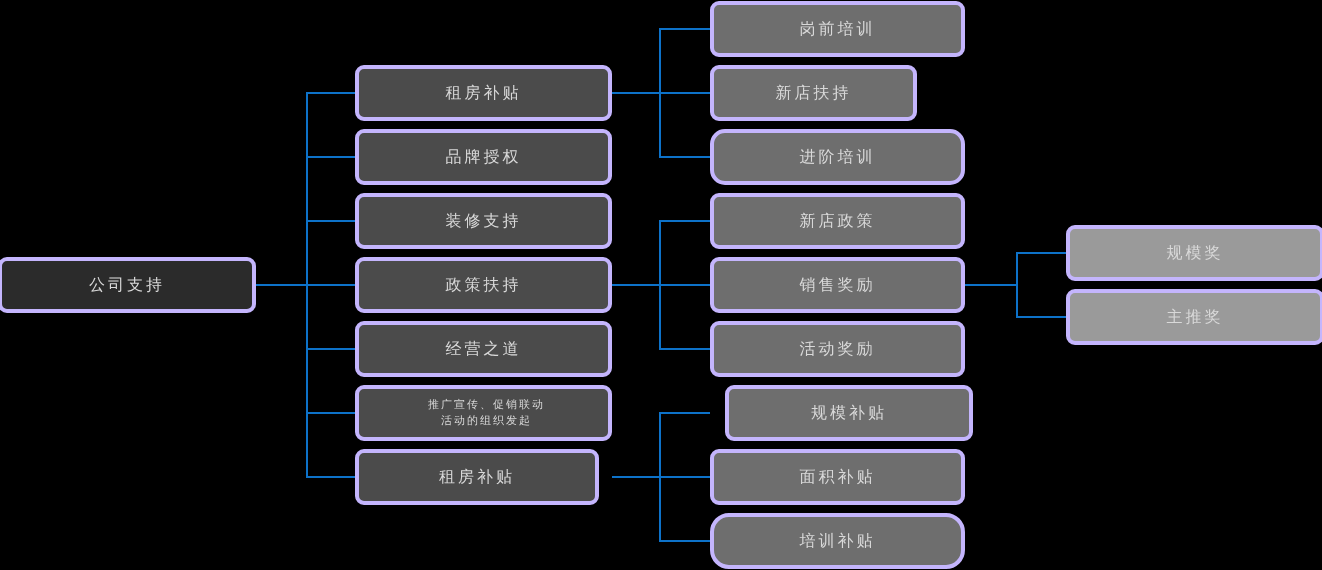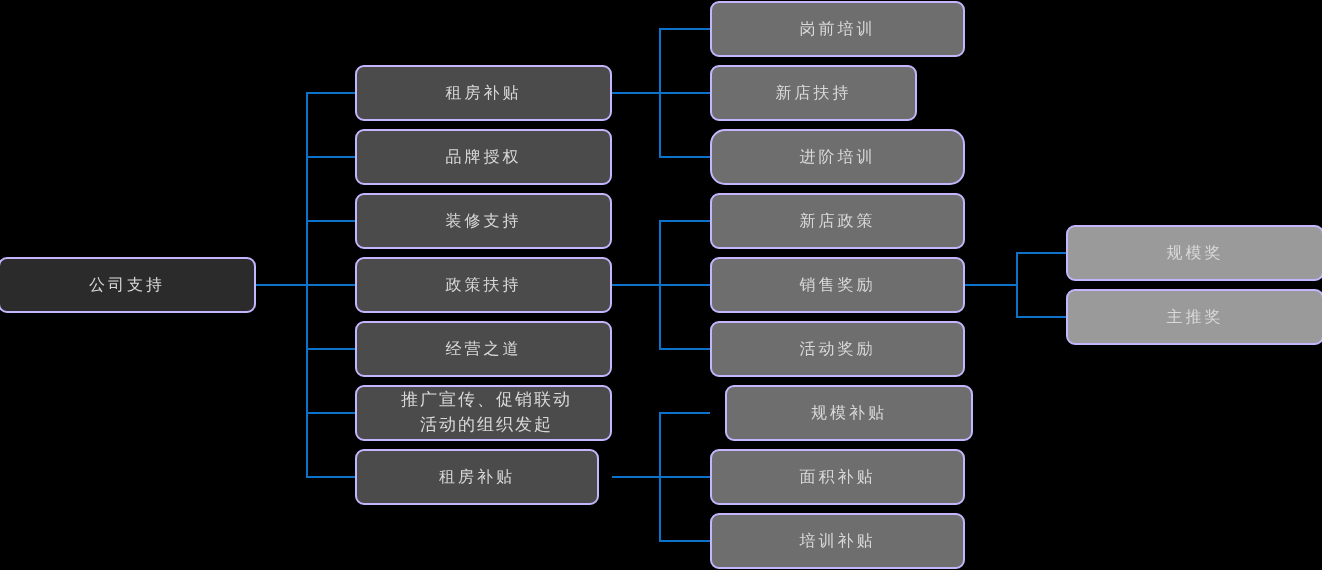--- a/index.html
+++ b/index.html
@@ -23,21 +23,21 @@
     position: absolute;
     background: #0d72c9;
   }
   .ln.h { height: 2px; }
   .ln.v { width: 2px; }
 
   
   .node {
     position: absolute;
     box-sizing: border-box;
-    border: 2px solid #c4b5fd;
+    border: 4px solid #c4b5fd;
     border-radius: 9px;
     display: flex;
     align-items: center;
     justify-content: center;
     text-align: center;
     color: #d9d9d9;
     font-size: 16px;
     letter-spacing: 3px;
     line-height: 1.45;
     white-space: pre-line;
@@ -64,21 +64,21 @@
   <div class="ln h" style="left:306px; top:284px; width:49px;"></div>
   <div class="ln h" style="left:306px; top:348px; width:49px;"></div>
   <div class="ln h" style="left:306px; top:412px; width:49px;"></div>
   <div class="ln h" style="left:306px; top:476px; width:49px;"></div>
 
   <div class="node lvl2" style="left:355px; top:65px;  width:257px; height:56px;">租房补贴</div>
   <div class="node lvl2" style="left:355px; top:129px; width:257px; height:56px;">品牌授权</div>
   <div class="node lvl2" style="left:355px; top:193px; width:257px; height:56px;">装修支持</div>
   <div class="node lvl2" style="left:355px; top:257px; width:257px; height:56px;">政策扶持</div>
   <div class="node lvl2" style="left:355px; top:321px; width:257px; height:56px;">经营之道</div>
-  <div class="node lvl2" style="left:355px; top:385px; width:257px; height:56px; letter-spacing:2px; font-size:17px;padding-left:12px;">推广宣传、促销联动
+  <div class="node lvl2" style="left:355px; top:385px; width:257px; height:56px; letter-spacing:2px; font-size:11px;padding-left:12px;">推广宣传、促销联动
 活动的组织发起</div>
   <div class="node lvl2" style="left:355px; top:449px; width:244px; height:56px;">租房补贴</div>
 
   <div class="ln h" style="left:612px; top:92px; width:49px;"></div>
   <div class="ln v" style="left:659px; top:29px; height:128px;"></div>
   <div class="ln h" style="left:659px; top:28px;  width:51px;"></div>
   <div class="ln h" style="left:659px; top:92px;  width:51px;"></div>
   <div class="ln h" style="left:659px; top:156px; width:51px;"></div>
 
   <div class="ln h" style="left:612px; top:284px; width:49px;"></div>
@@ -94,21 +94,21 @@
   <div class="ln h" style="left:659px; top:540px; width:51px;"></div>
 
   <div class="node lvl3" style="left:710px; top:1px;   width:255px; height:56px;">岗前培训</div>
   <div class="node lvl3" style="left:710px; top:65px;  width:207px; height:56px;">新店扶持</div>
   <div class="node lvl3" style="left:710px; top:129px; width:255px; height:56px;border-radius:15px;">进阶培训</div>
   <div class="node lvl3" style="left:710px; top:193px; width:255px; height:56px;">新店政策</div>
   <div class="node lvl3" style="left:710px; top:257px; width:255px; height:56px;">销售奖励</div>
   <div class="node lvl3" style="left:710px; top:321px; width:255px; height:56px;">活动奖励</div>
   <div class="node lvl3" style="left:681px; top:385px; width:248px; height:56px;margin-left:44px;">规模补贴</div>
   <div class="node lvl3" style="left:710px; top:449px; width:255px; height:56px;">面积补贴</div>
-  <div class="node lvl3" style="left:710px; top:513px; width:255px; height:56px;">培训补贴</div>
+  <div class="node lvl3" style="left:710px; top:513px; width:255px; height:56px;border-radius:19px;">培训补贴</div>
 
   <div class="ln h" style="left:965px; top:284px; width:53px;"></div>
   <div class="ln v" style="left:1016px; top:253px; height:64px;"></div>
   <div class="ln h" style="left:1016px; top:252px; width:52px;"></div>
   <div class="ln h" style="left:1016px; top:316px; width:52px;"></div>
 
   <div class="node lvl4" style="left:1066px; top:225px; width:258px; height:56px;">规模奖</div>
   <div class="node lvl4" style="left:1066px; top:289px; width:258px; height:56px;">主推奖</div>
 
 </div>

